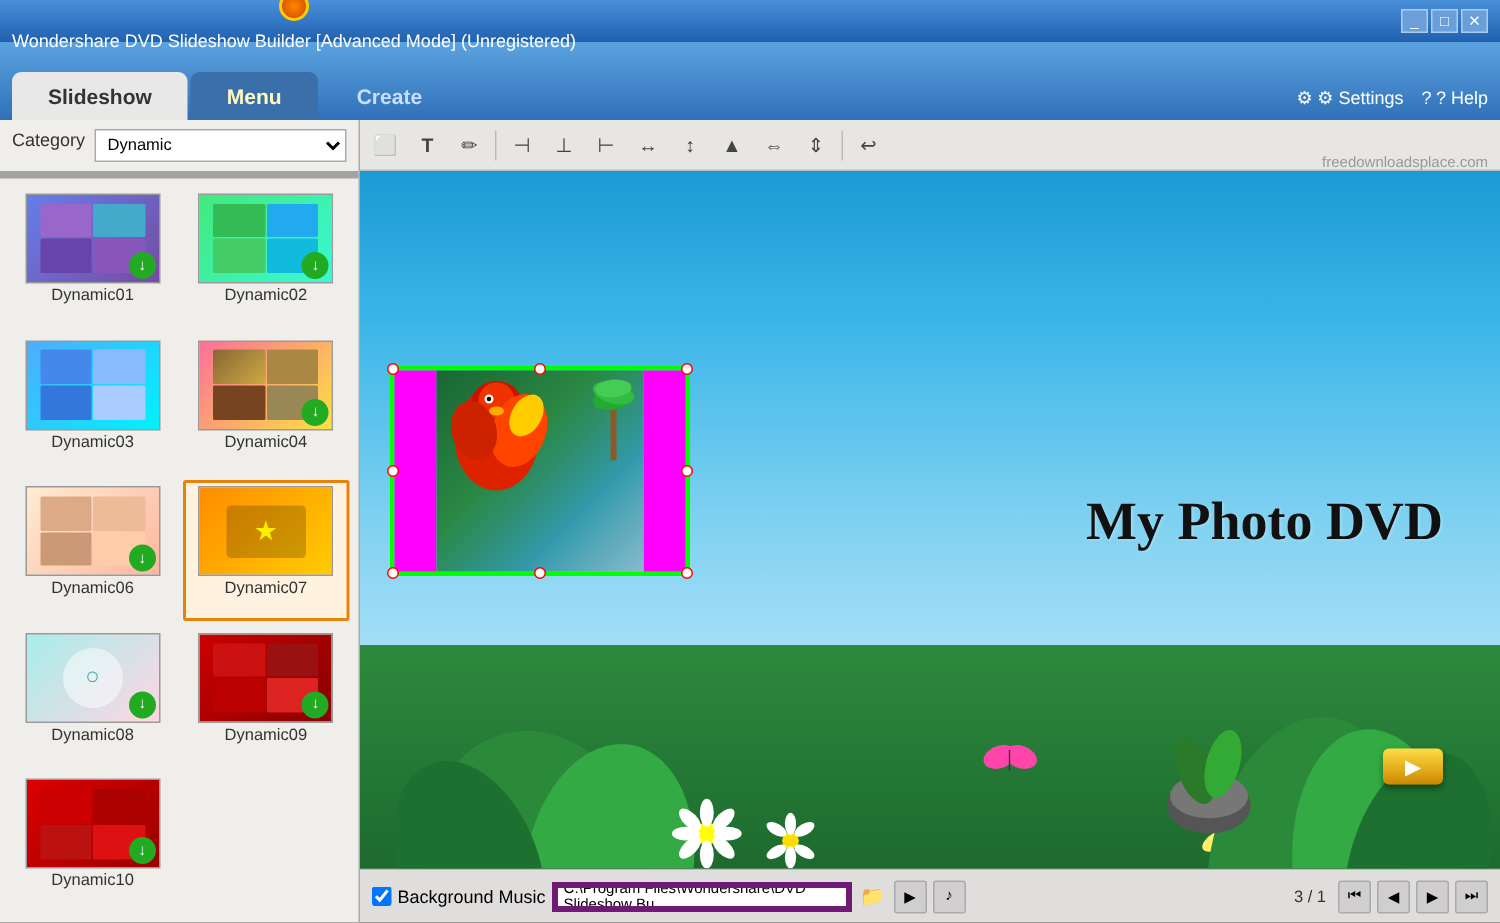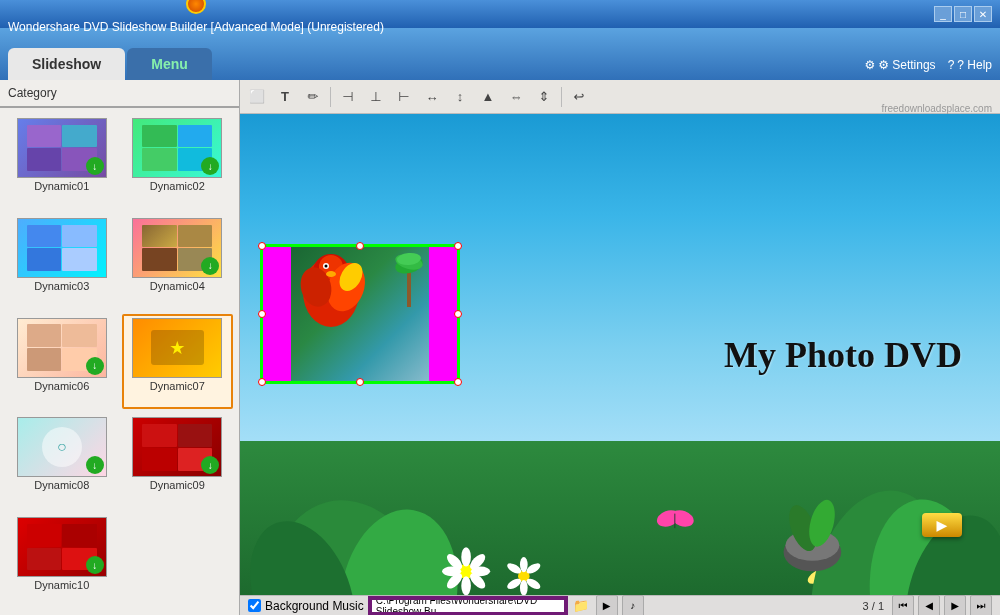--- a/index.html
+++ b/index.html
@@ -50,21 +50,21 @@
       padding: 8px 24px;
       border-radius: 6px 6px 0 0;
       cursor: pointer;
       font-size: 14px;
       font-weight: bold;
       color: white;
       background: transparent;
       border: none;
     }
     .tab.slideshow { background: #e8e8e8; color: #333; }
-    .tab.menu-tab { background: #3a6faa; color: #86efac; }
+    .tab.menu-tab { background: #3a6faa; color: #fef9c3; }
     .tab.preview { color: #ccddff; }
     .tab.create { color: #ccddff; }
 
     
     .main-layout {
       display: flex;
       height: calc(615px - 28px - 52px);
     }
 
     
@@ -73,21 +73,21 @@
       background: #f0eeeb;
       border-right: 1px solid #aaa;
       display: flex;
       flex-direction: column;
     }
     .category-bar {
       display: flex;
       align-items: flex-start;
       padding: 6px 8px;
       gap: 6px;
-      border-bottom: 2px solid #a3a3a3;
+      border-bottom: 5px solid #a3a3a3;
     }
     .category-label { font-size: 12px; color: #333; white-space: nowrap; }
     .category-select {
       flex: 1;
       height: 22px;
       border: 1px solid #aaa;
       background: white;
       font-size: 11px;
       padding: 0 4px;
     }
@@ -277,21 +277,21 @@
       transform: translateY(-50%);
       font-size: 36px;
       font-weight: bold;
       color: #111;
       font-family: 'Times New Roman', serif;
       text-shadow: 1px 1px 2px rgba(255,255,255,0.3);
     }
 
     
     .bottom-bar {
-      height: 20px;
+      height: 36px;
       background: #e0dedd;
       border-top: 1px solid #bbb;
       display: flex;
       align-items: center;
       padding: 0 8px;
       gap: 6px;
     }
     .bg-music-check { display: flex; align-items: center; gap: 4px; }
     .bg-music-path {
       background: white;
@@ -338,37 +338,41 @@
   <div class="title-bar-buttons">
     <button class="title-btn">_</button>
     <button class="title-btn">□</button>
     <button class="title-btn">✕</button>
   </div>
 </div>
 
 <div class="tab-bar">
   <button class="tab slideshow">Slideshow</button>
   <button class="tab menu-tab">Menu</button>
+  <button class="tab create">Create</button>
   <div class="tab-right">
     <span class="tab-right-item">
       <span>⚙</span>
       <span>⚙ Settings</span>
     </span>
     <span class="tab-right-item">
       <span>?</span>
       <span>? Help</span>
     </span>
   </div>
 </div>
 
 <div class="main-layout">
 
   <div class="left-panel">
     <div class="category-bar">
       <span class="category-label">Category</span>
+      <select class="category-select">
+        <option>Dynamic</option>
+      </select>
     </div>
 
     <div class="template-grid">
 
       <div class="template-item">
         <div class="template-thumb thumb-d01">
           <div class="thumb-inner">
             <div class="thumb-images-preview">
               <div class="mini-img" style="background:#9966cc"></div>
               <div class="mini-img" style="background:#44aacc"></div>

